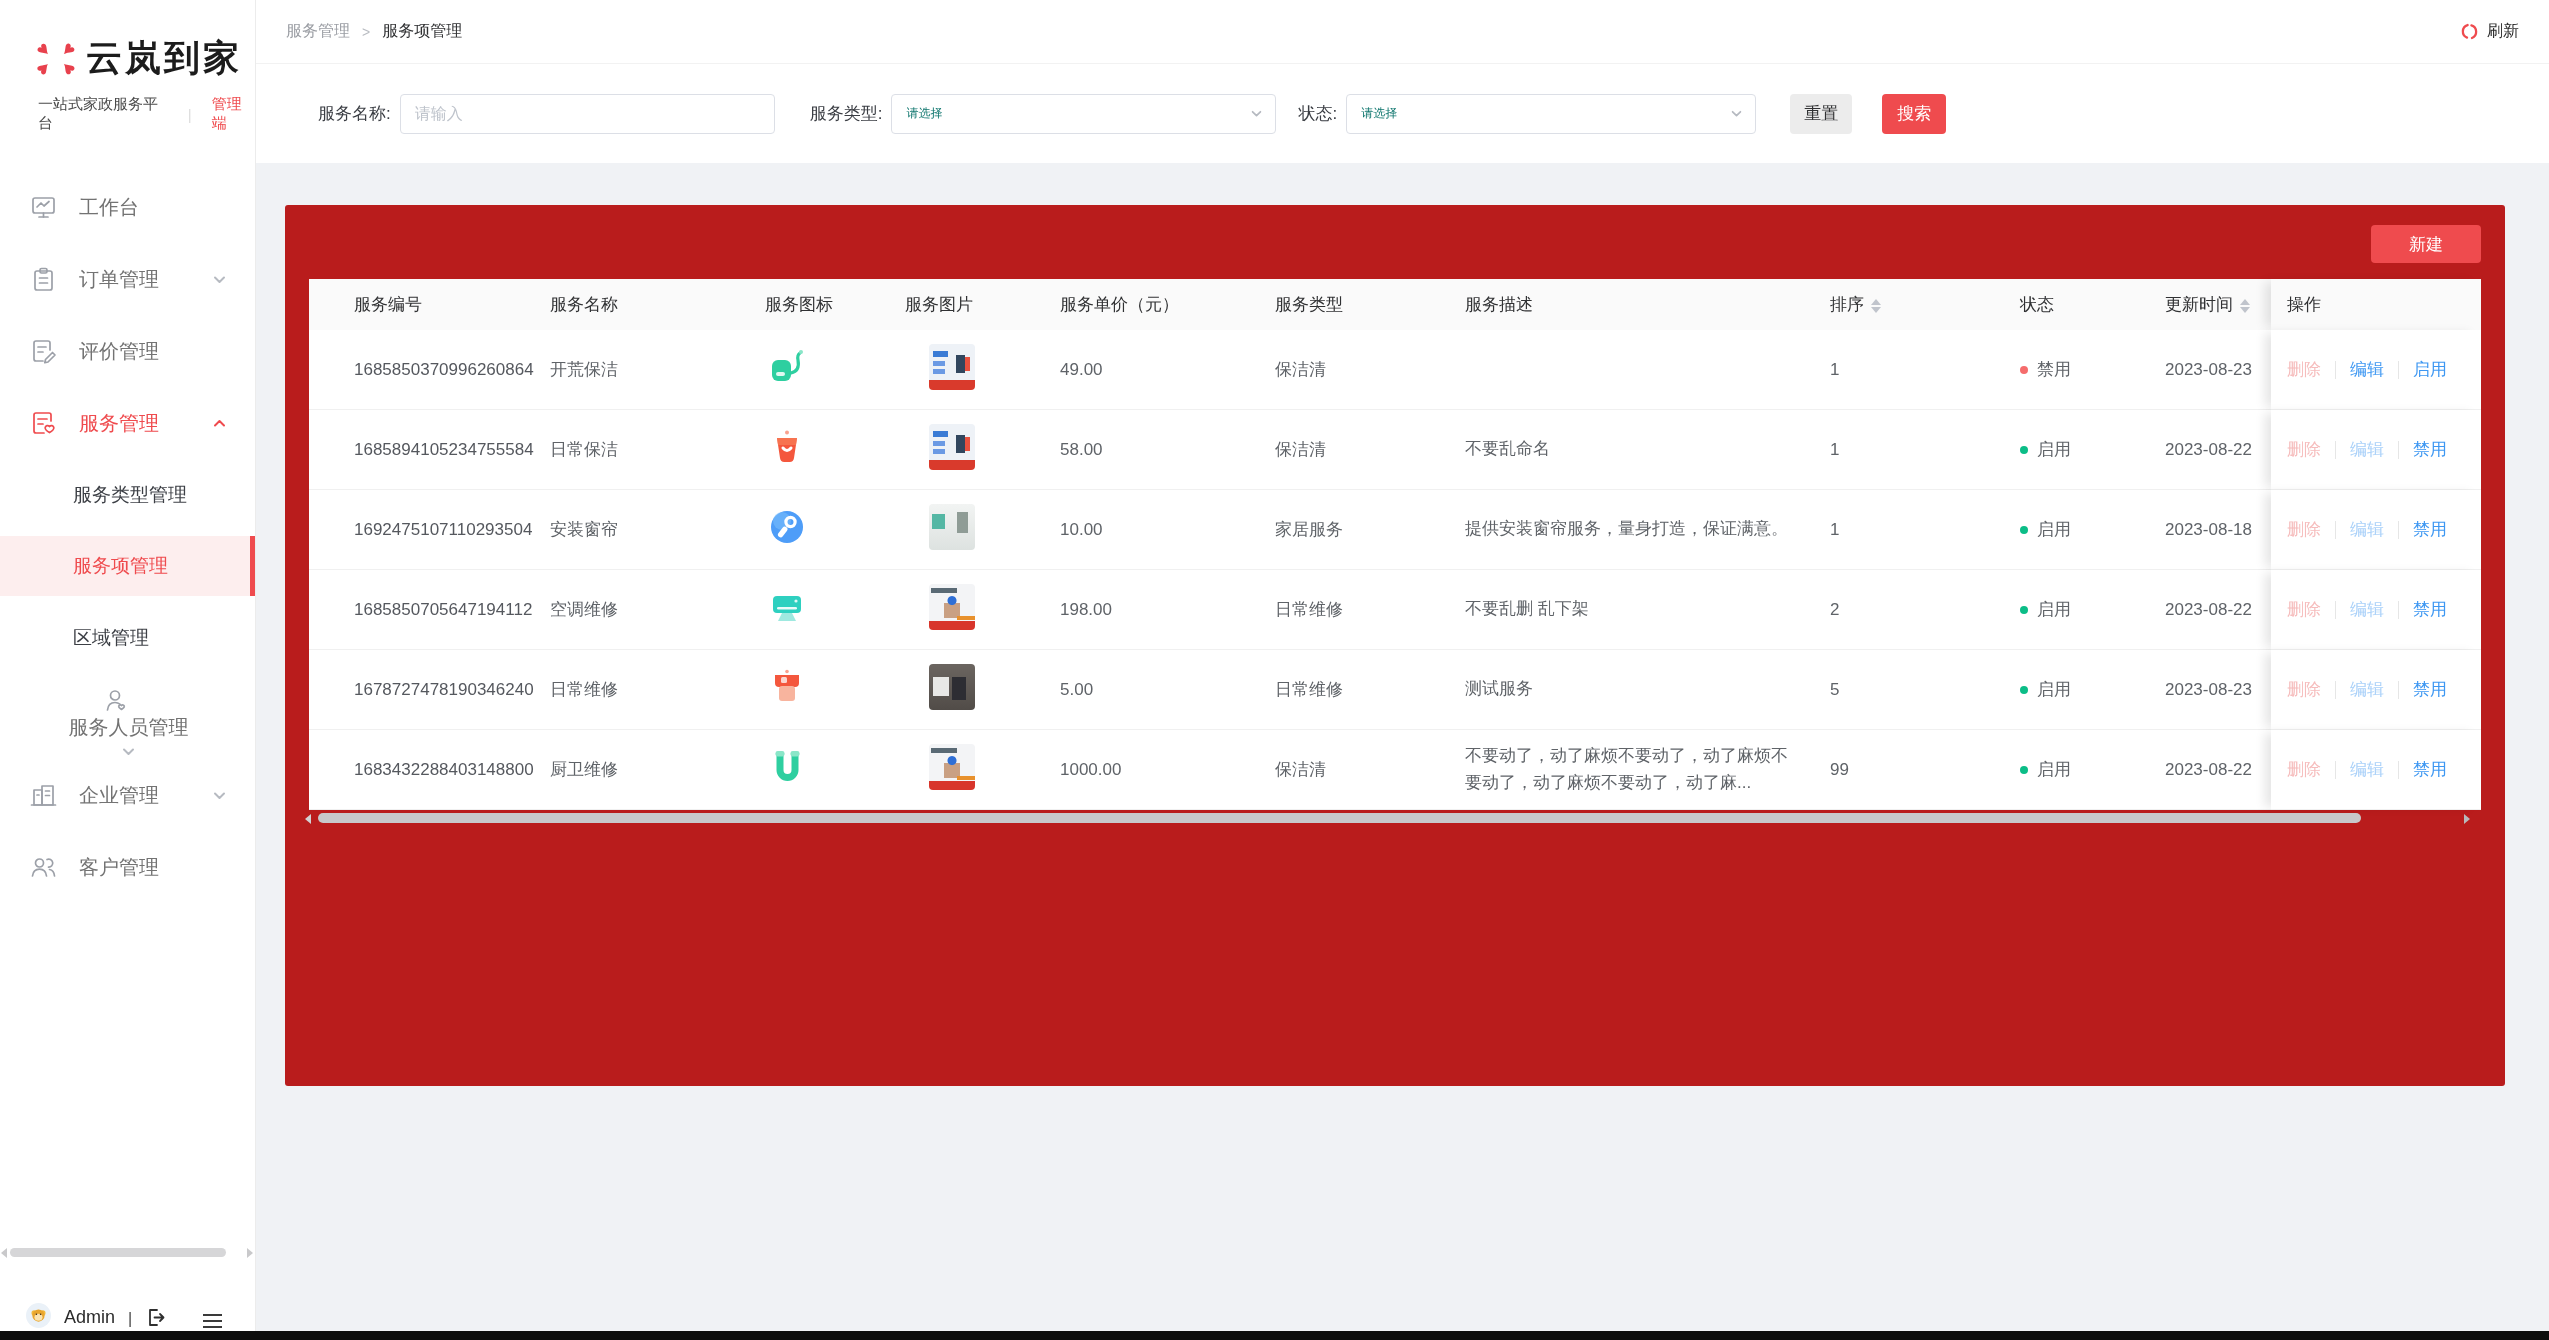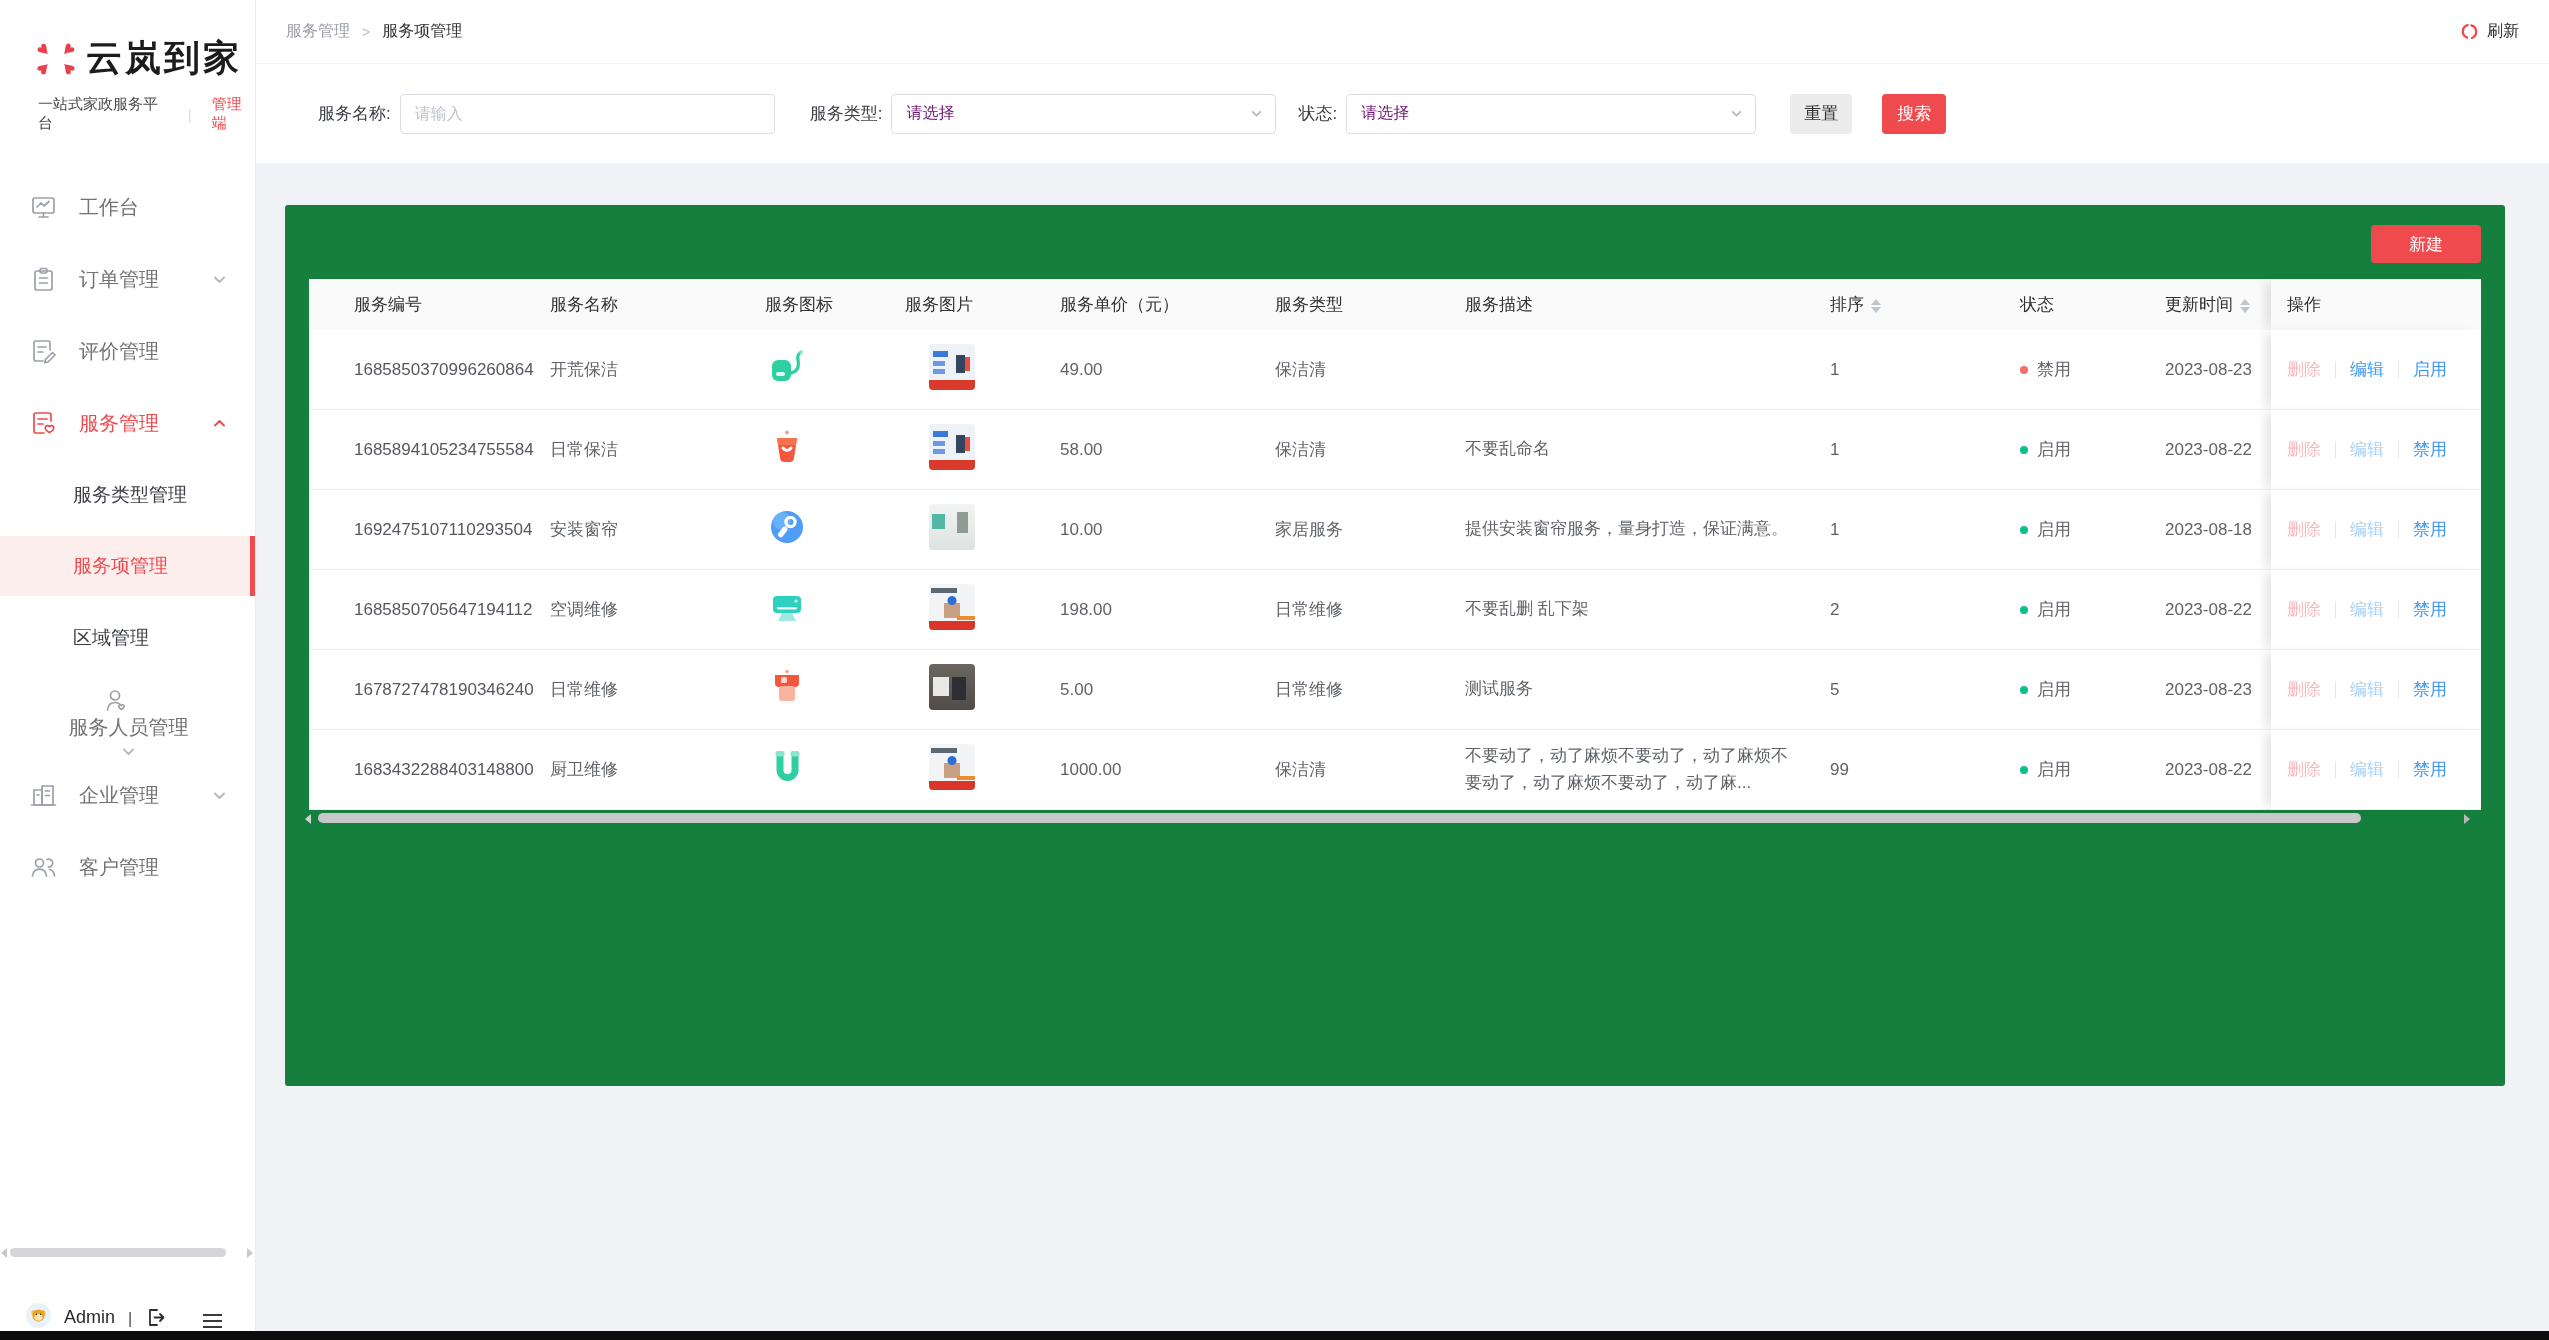--- a/index.html
+++ b/index.html
@@ -78,31 +78,31 @@
   .crumb-current { color:#303133; }
   .refresh { margin-left:auto; display:flex; align-items:center; gap:8px; cursor:pointer; }
   .refresh svg { width:19px; height:19px; }
   .refresh-label { font-size:16px; color:#2c2c2c; }
 
   .filterbar { height:99px; background:#fff; display:flex; align-items:center; padding-left:62px; }
   .f-label { font-size:17px; color:#3a3d43; margin-right:9px; white-space:nowrap; }
   .f-input { width:375px; height:40px; border:1px solid #dcdfe6; border-radius:4px; padding:0 14px; font-size:16px; color:#333; outline:none; font-family:inherit; }
   .f-input::placeholder { color:#bfc4cc; }
   .f-select { height:40px; border:1px solid #dcdfe6; border-radius:4px; padding:0 12px 0 14px; display:flex; align-items:center; cursor:pointer; background:#fff; }
-  .f-select .ph { font-size:16px; color:#701a75; flex:1; }
+  .f-select .ph { font-size:12px; color:#0f766e; flex:1; }
   .f-select svg { width:13px; height:13px; }
   .sel-type { width:385px; margin-right:22px; }
   .sel-status { width:410px; margin-right:34px; }
   .gap-a { margin-right:35px; }
   .btn { height:40px; border:none; border-radius:4px; font-size:17px; cursor:pointer; font-family:inherit; }
   .btn-reset { width:62px; background:#ececec; color:#303133; margin-right:30px; }
   .btn-search { width:64px; background:#ef4b4e; color:#fff; }
 
   .content { flex:1; background:#f0f2f5; position:relative; min-height:0; }
-  .card { margin:42px 0 0 29px; width:2220px; height:881px; background:#15803d; border-radius:3px; }
+  .card { margin:42px 0 0 29px; width:2220px; height:881px; background:#b91c1c; border-radius:3px; }
   .card-toolbar { display:flex; padding:20px 24px 16px; }
   .btn-create { margin-left:auto; width:110px; height:38px; background:#ef4b4e; color:#fff; border:none; border-radius:4px; font-size:17px; cursor:pointer; font-family:inherit; }
 
   table.grid { width:2172px; margin:0 24px; border-collapse:separate; border-spacing:0; table-layout:fixed; }
   .grid th {
     background:#fafafa; height:51px; text-align:left; font-size:17px; font-weight:500;
     color:#303133; padding:0 16px; white-space:nowrap; overflow:hidden;
   }
   .grid td {
     height:80px; border-bottom:1px solid #f0f0f0; font-size:17px; color:#5f6368;

